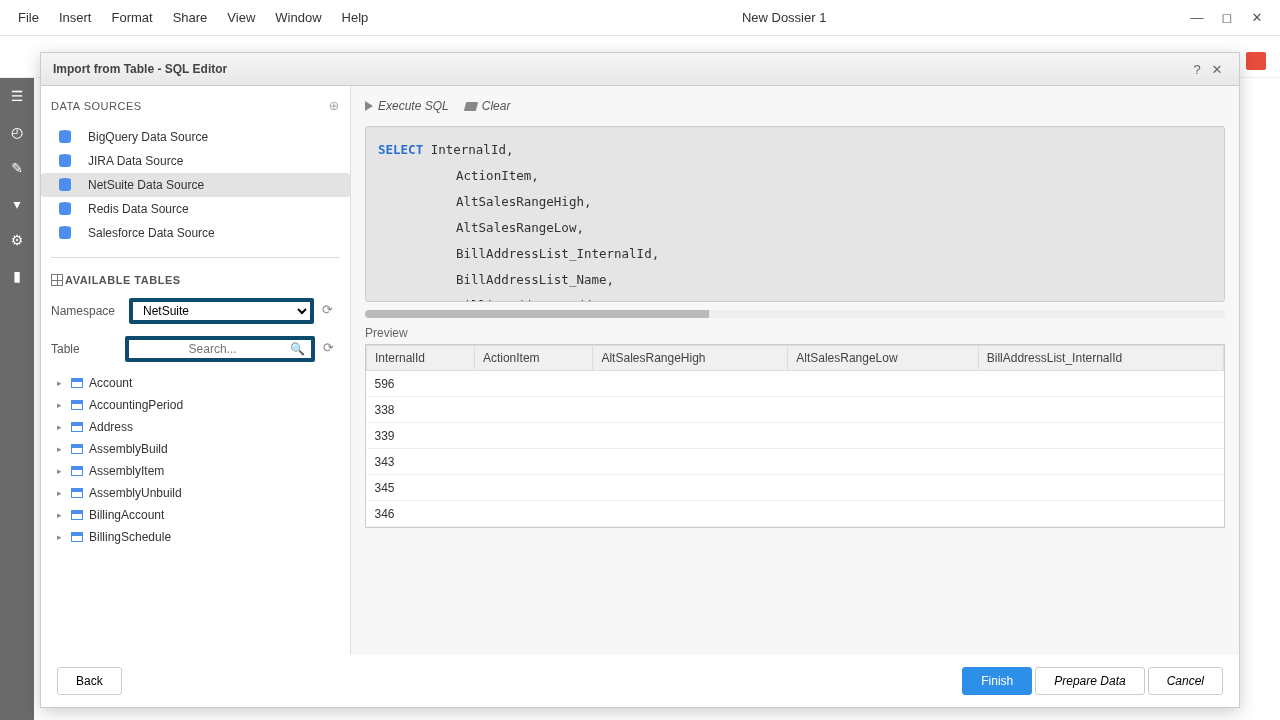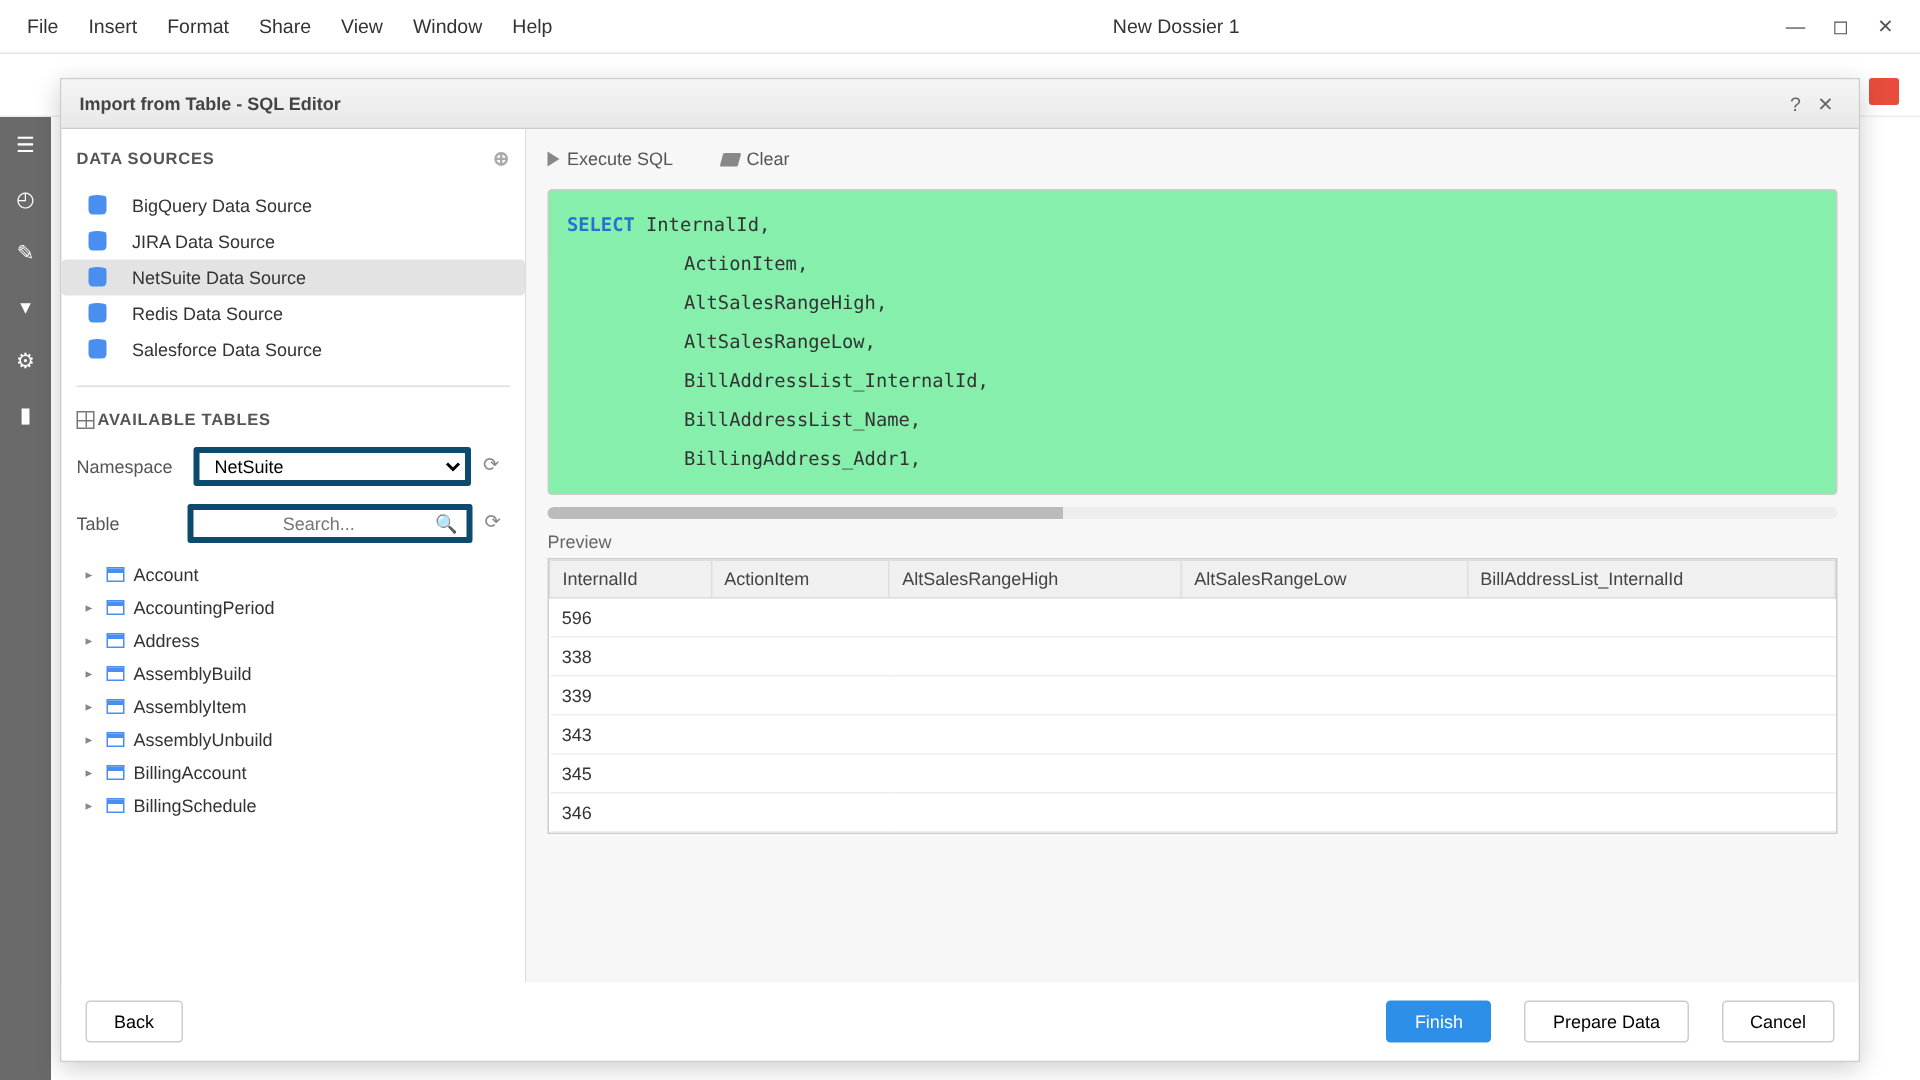--- a/index.html
+++ b/index.html
@@ -21,21 +21,21 @@
 .dialog { position: absolute; top: 52px; left: 40px; width: 1200px; height: 656px; background: #fff; border: 1px solid #ccc; box-shadow: 0 4px 16px rgba(0,0,0,0.2); display: flex; flex-direction: column; }
 .dialog-header { height: 33px; background: linear-gradient(#f5f5f5, #e8e8e8); border-bottom: 1px solid #ccc; display: flex; align-items: center; padding: 0 12px; }
 .dialog-header .title { flex: 1; font-weight: bold; font-size: 12px; color: #444; }
 .dialog-header .hdr-btn { width: 20px; text-align: center; color: #666; cursor: pointer; font-size: 13px; }
 
 .dialog-body { flex: 1; display: flex; overflow: hidden; }
 
 
 .left-panel { width: 310px; border-right: 1px solid #ddd; display: flex; flex-direction: column; background: #fff; }
 .panel-section { padding: 12px 10px 6px; }
-.panel-section .sec-header { display: flex; align-items: center; gap: 6px; font-size: 11px; font-weight: bold; color: #555; letter-spacing: 0.5px; }
+.panel-section .sec-header { display: flex; align-items: center; gap: 6px; font-size: 11px; font-weight: normal; color: #555; letter-spacing: 0.5px; }
 .panel-section .sec-header .add { margin-left: auto; color: #aaa; font-size: 13px; }
 
 .ds-list { padding: 6px 0; }
 .ds-item { display: flex; align-items: center; gap: 17px; padding: 5px 12px 5px 18px; cursor: pointer; }
 .ds-item.selected { background: #e3e3e3; border-radius: 3px; }
 .ds-item .db-icon { width: 12px; height: 12px; background: #4a8ff0; border-radius: 2px 2px 3px 3px; position: relative; }
 .ds-item .db-icon::before { content: ''; position: absolute; top: -1px; left: 0; right: 0; height: 3px; background: #4a8ff0; border-radius: 50%; }
 
 .sep { height: 1px; background: #ddd; margin: 6px 10px; }
 
@@ -51,43 +51,43 @@
 .field-row .search-box .mag { color: #999; font-size: 12px; }
 .refresh-btn { width: 18px; height: 18px; color: #888; font-size: 13px; cursor: pointer; }
 
 .table-list { padding: 4px 0; overflow-y: auto; flex: 1; }
 .table-item { display: flex; align-items: center; gap: 6px; padding: 4px 10px 4px 16px; cursor: pointer; }
 .table-item .tri { color: #888; font-size: 9px; width: 8px; }
 .table-item .tbl-icon { width: 12px; height: 10px; border: 1px solid #4a8ff0; display: inline-block; background: linear-gradient(#4a8ff0,#4a8ff0) 0 0/100% 3px no-repeat; }
 
 
 .right-panel { flex: 1; display: flex; flex-direction: column; background: #f7f7f7; }
-.action-bar { height: 40px; display: flex; align-items: center; gap: 32px; padding: 0 14px; }
+.action-bar { height: 40px; display: flex; align-items: center; gap: 16px; padding: 0 14px; font-style: italic; }
 .action-bar .abtn { display: flex; align-items: center; gap: 5px; color: #555; cursor: pointer; font-size: 12px; }
 .tri-play { width: 0; height: 0; border-left: 8px solid #888; border-top: 5px solid transparent; border-bottom: 5px solid transparent; }
 .eraser { width: 12px; height: 9px; background: #888; transform: skewX(-15deg); border-radius: 1px; }
 
-.sql-box { margin: 0 14px; background: #86efac; border: 1px solid #ccc; border-radius: 3px; height: 204px; padding: 10px 12px; font-family: "Consolas", monospace; font-size: 12.5px; line-height: 26px; color: #333; overflow: hidden; }
+.sql-box { margin: 0 14px; background: #e5e5e5; border: 1px solid #ccc; border-radius: 3px; height: 176px; padding: 10px 12px; font-family: "Consolas", monospace; font-size: 12.5px; line-height: 26px; color: #333; overflow: hidden; }
 .sql-box .kw { color: #2a6fd6; font-weight: bold; }
 .sql-box .ind { padding-left: 78px; display: block; }
 
 .scroll-stub { height: 8px; margin: 8px 14px 0; background: linear-gradient(90deg, #bbb 40%, #eee 40%); border-radius: 4px; }
 
 .preview-label { padding: 8px 14px 4px; color: #666; font-size: 12px; }
 .preview-table { margin: 0 14px; border: 1px solid #ccc; background: #fff; }
 .preview-table table { width: 100%; border-collapse: collapse; }
 .preview-table th { background: #f0f0f0; border: 1px solid #ddd; padding: 5px 8px; text-align: left; font-weight: normal; font-size: 12px; color: #444; }
 .preview-table td { border: 1px solid #eee; border-left: none; border-right: none; padding: 5px 8px; font-size: 12px; height: 26px; }
 
 
 .dialog-footer { height: 52px; display: flex; align-items: center; padding: 0 16px; background: #fff; }
 .dialog-footer .btn { height: 28px; padding: 0 18px; border: 1px solid #ccc; border-radius: 3px; background: #fff; cursor: pointer; font-size: 12px; display: inline-flex; align-items: center; }
 .dialog-footer .btn.primary { background: #2d8fe8; border-color: #2d8fe8; color: #fff; }
 .dialog-footer .spacer { flex: 1; }
-.dialog-footer .btn + .btn { margin-left: 22px; }
+.dialog-footer .btn + .btn { margin-left: 3px; font-style: italic; }
 
 .red-flag { position: absolute; top: 52px; right: 14px; width: 20px; height: 18px; background: #e74c3c; border-radius: 2px; }
 </style>
 </head>
 <body>
 
 <div class="menubar">
   <span class="menu-item">File</span>
   <span class="menu-item">Insert</span>
   <span class="menu-item">Format</span>

